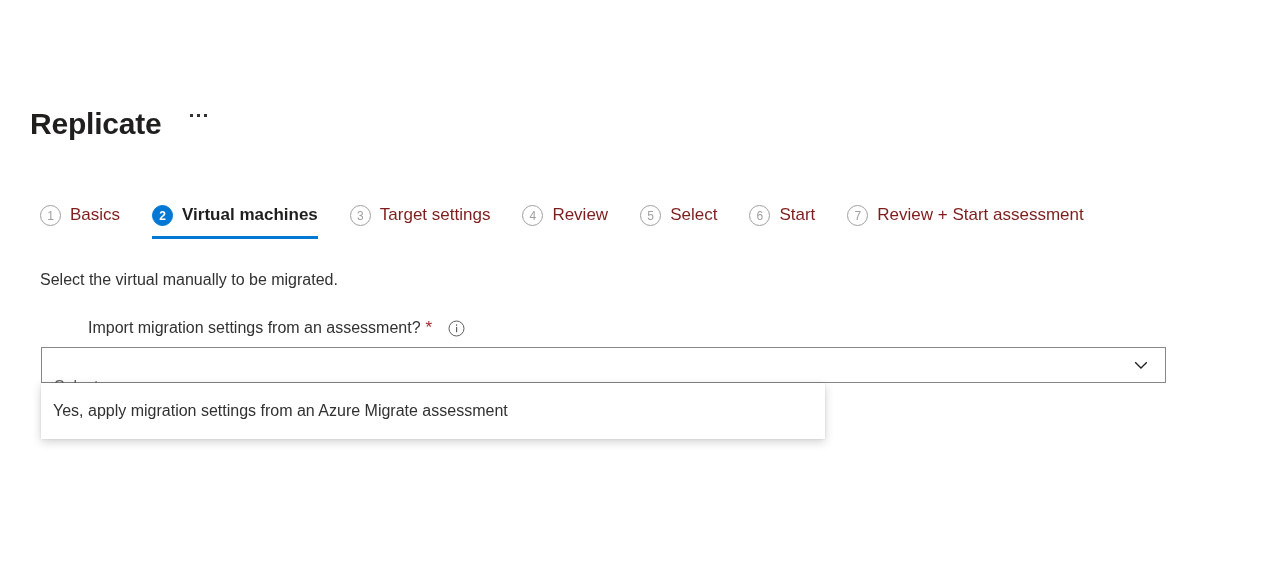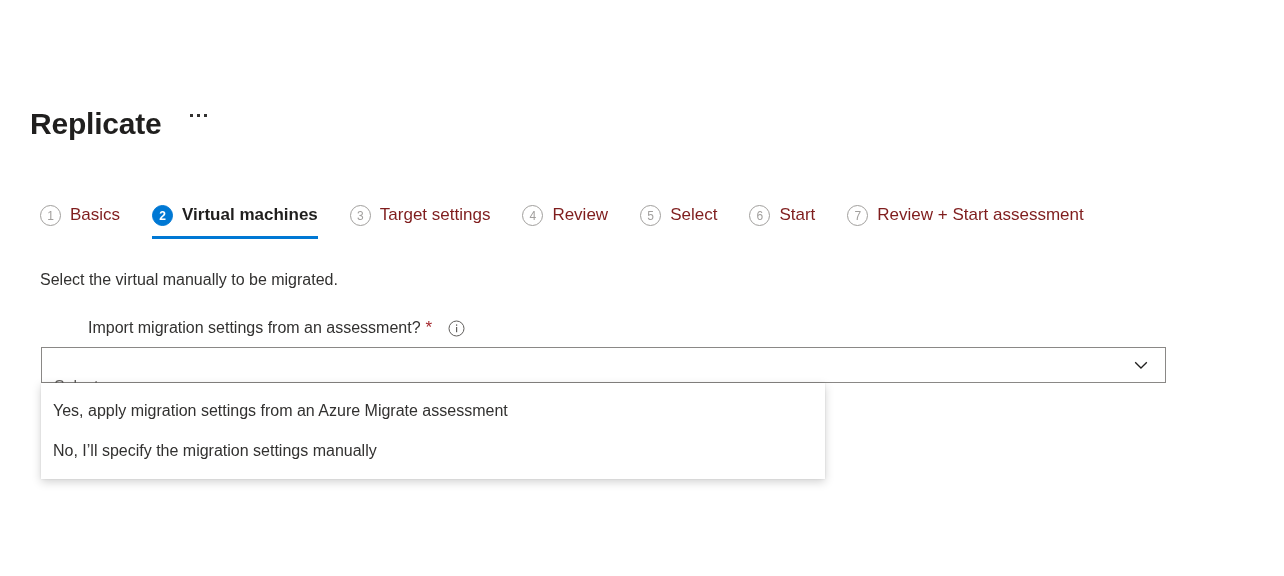--- a/index.html
+++ b/index.html
@@ -252,14 +252,13 @@
   <span class="select-value">Select</span>
   <span class="chevron">
     <svg width="16" height="16" viewBox="0 0 16 16">
       <path d="M2.2 5.2 L8 11 L13.8 5.2" fill="none" stroke="#201f1e" stroke-width="1.3"></path>
     </svg>
   </span>
 </div>
 
 <div class="dropdown-panel">
   <div class="dropdown-option">Yes, apply migration settings from an Azure Migrate assessment</div>
-  <div class="dropdown-option">No, I’ll specify the migration settings manually</div>
 </div>
 
 </body></html>

